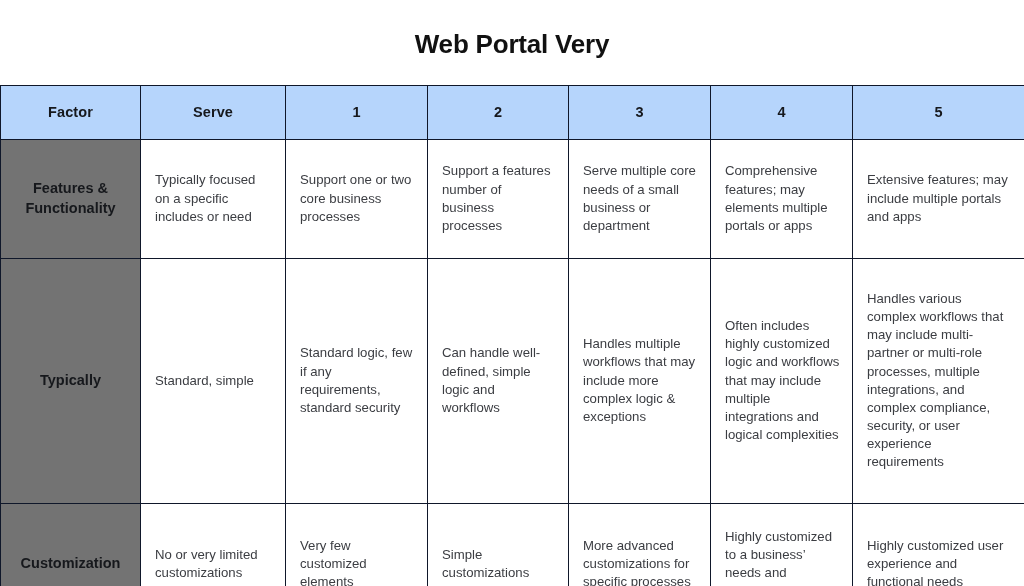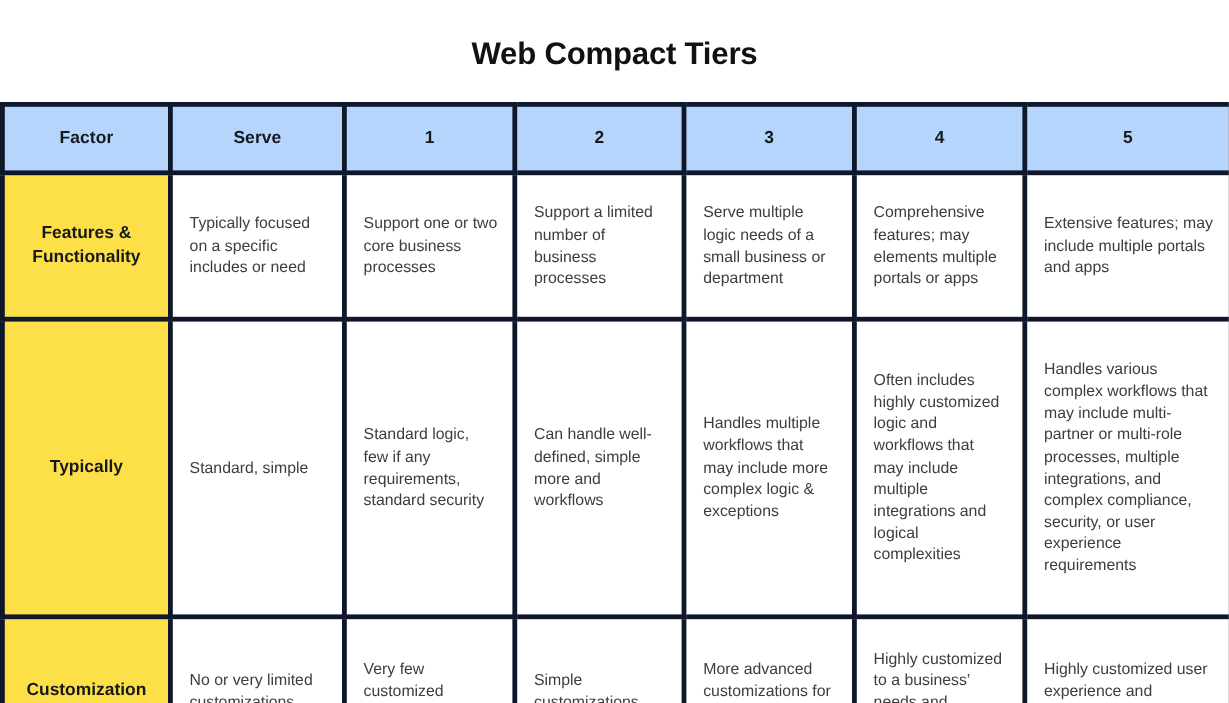--- a/index.html
+++ b/index.html
@@ -39,35 +39,35 @@
   table.tiers col.c-factor { width: 140px; }
   table.tiers col.c-small  { width: 145px; }
   table.tiers col.c-1      { width: 142px; }
   table.tiers col.c-2      { width: 141px; }
   table.tiers col.c-3      { width: 142px; }
   table.tiers col.c-4      { width: 142px; }
   table.tiers col.c-5      { width: 172px; }
 
   table.tiers th,
   table.tiers td {
-    border: 4px solid #0f172a;
+    border: 1px solid #0f172a;
     padding: 0;
     vertical-align: middle;
   }
   table.tiers thead th {
     background: #b6d5fc;
     height: 53px;
     text-align: center;
     font-size: 14.5px;
     font-weight: bold;
     color: #16181c;
     letter-spacing: 0.1px;
   }
   table.tiers td.factor-cell {
-    background: #fde047;
+    background: #737373;
     text-align: center;
     font-size: 14.5px;
     font-weight: bold;
     color: #16181c;
     line-height: 1.35;
     padding: 6px 6px;
   }
   table.tiers td.body-cell {
     background: #ffffff;
     text-align: left;
@@ -78,21 +78,21 @@
   }
   tr.row-features td { height: 102px; }
   tr.row-complexity td { height: 228px; }
   tr.row-customization td { height: 105px; }
 </style>
 </head>
 <body>
 
 <div class="page">
 
-  <h1 class="title">Web Compact Tiers</h1>
+  <h1 class="title">Web Portal Very</h1>
 
   <table class="tiers">
     <colgroup>
       <col class="c-factor">
         <col class="c-small">
         <col class="c-1">
         <col class="c-2">
         <col class="c-3">
         <col class="c-4">
         <col class="c-5">
@@ -107,31 +107,31 @@
         <th>4</th>
         <th>5</th>
       </tr>
     </thead>
     <tbody>
 
       <tr class="row-features">
         <td class="factor-cell">Features &amp; Functionality</td>
         <td class="body-cell">Typically focused on a specific includes or need</td>
         <td class="body-cell">Support one or two core business processes</td>
-        <td class="body-cell">Support a limited number of business processes</td>
-        <td class="body-cell">Serve multiple logic needs of a small business or department</td>
+        <td class="body-cell">Support a features number of business processes</td>
+        <td class="body-cell">Serve multiple core needs of a small business or department</td>
         <td class="body-cell">Comprehensive features; may elements multiple portals or apps</td>
         <td class="body-cell">Extensive features; may include multiple portals and apps</td>
       </tr>
 
       <tr class="row-complexity">
         <td class="factor-cell">Typically</td>
         <td class="body-cell">Standard, simple</td>
         <td class="body-cell">Standard logic, few if any requirements, standard security</td>
-        <td class="body-cell">Can handle well-defined, simple more and workflows</td>
+        <td class="body-cell">Can handle well-defined, simple logic and workflows</td>
         <td class="body-cell">Handles multiple workflows that may include more complex logic &amp; exceptions</td>
         <td class="body-cell">Often includes highly customized logic and workflows that may include multiple integrations and logical complexities</td>
         <td class="body-cell">Handles various complex workflows that may include multi-partner or multi-role processes, multiple integrations, and complex compliance, security, or user experience requirements</td>
       </tr>
 
       <tr class="row-customization">
         <td class="factor-cell">Customization</td>
         <td class="body-cell">No or very limited customizations</td>
         <td class="body-cell">Very few customized elements</td>
         <td class="body-cell">Simple customizations</td>

